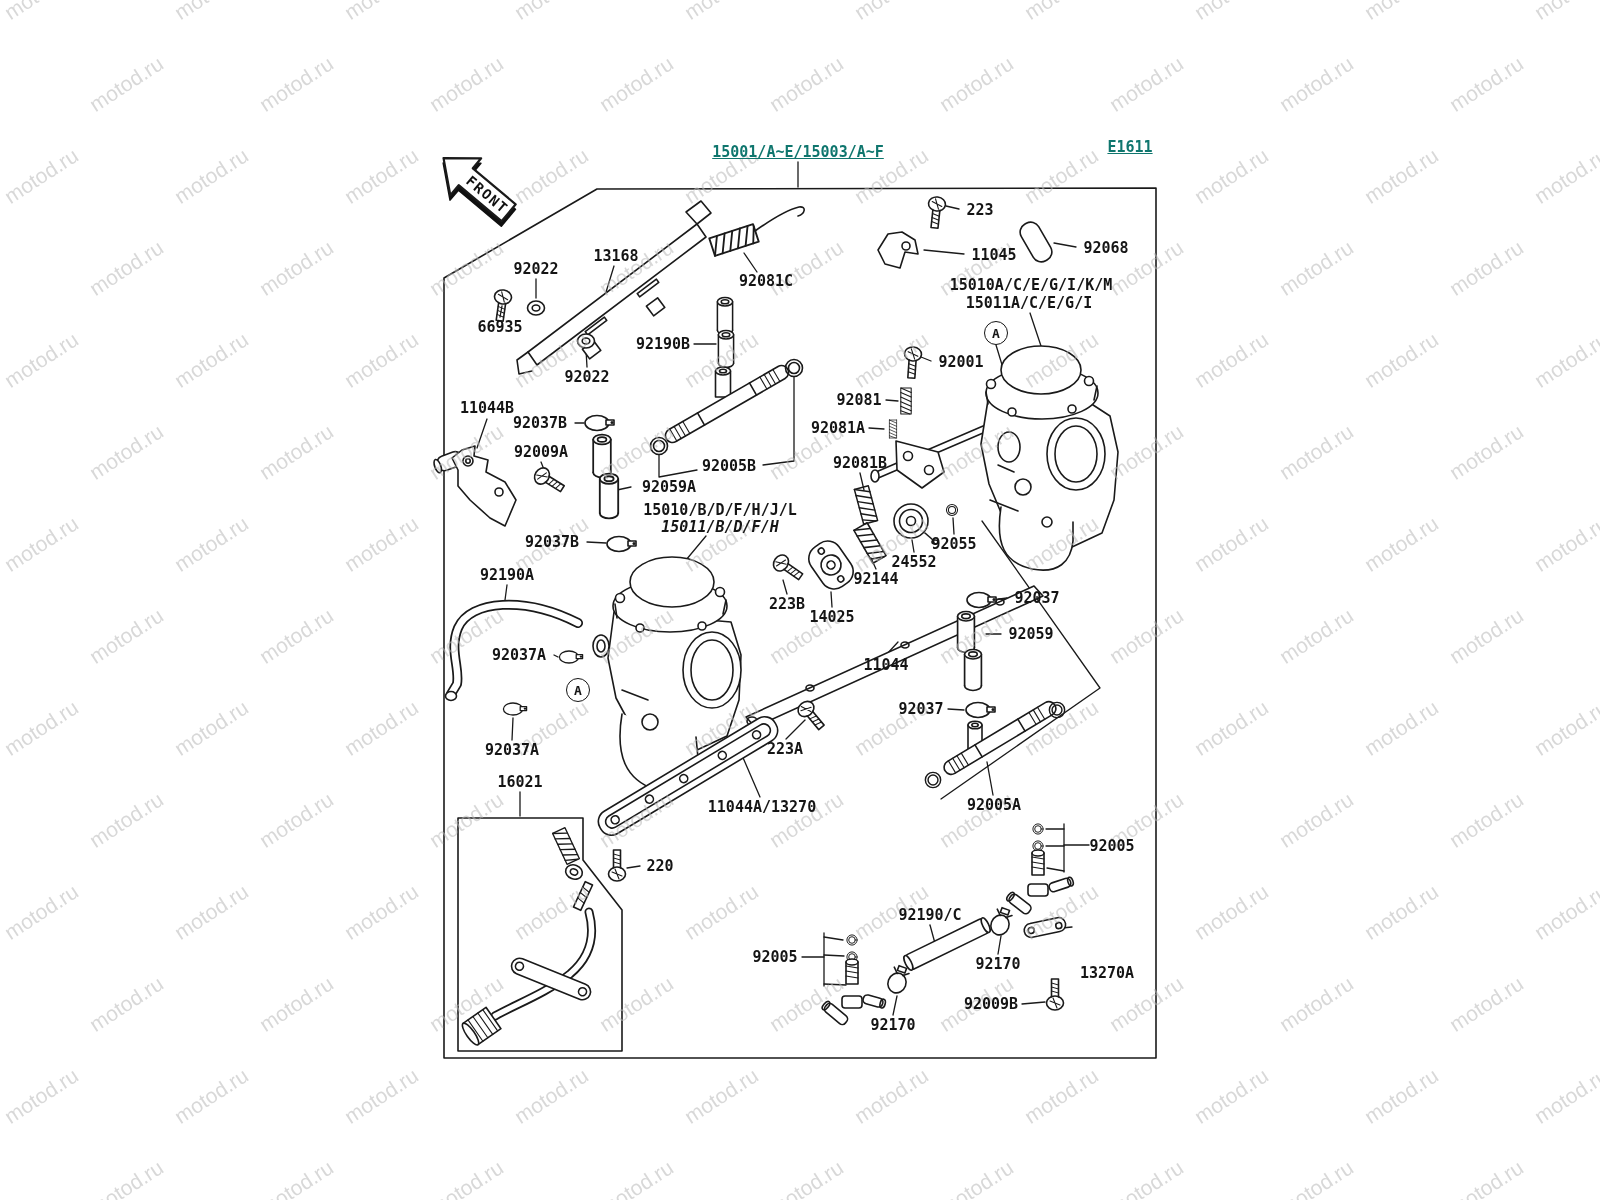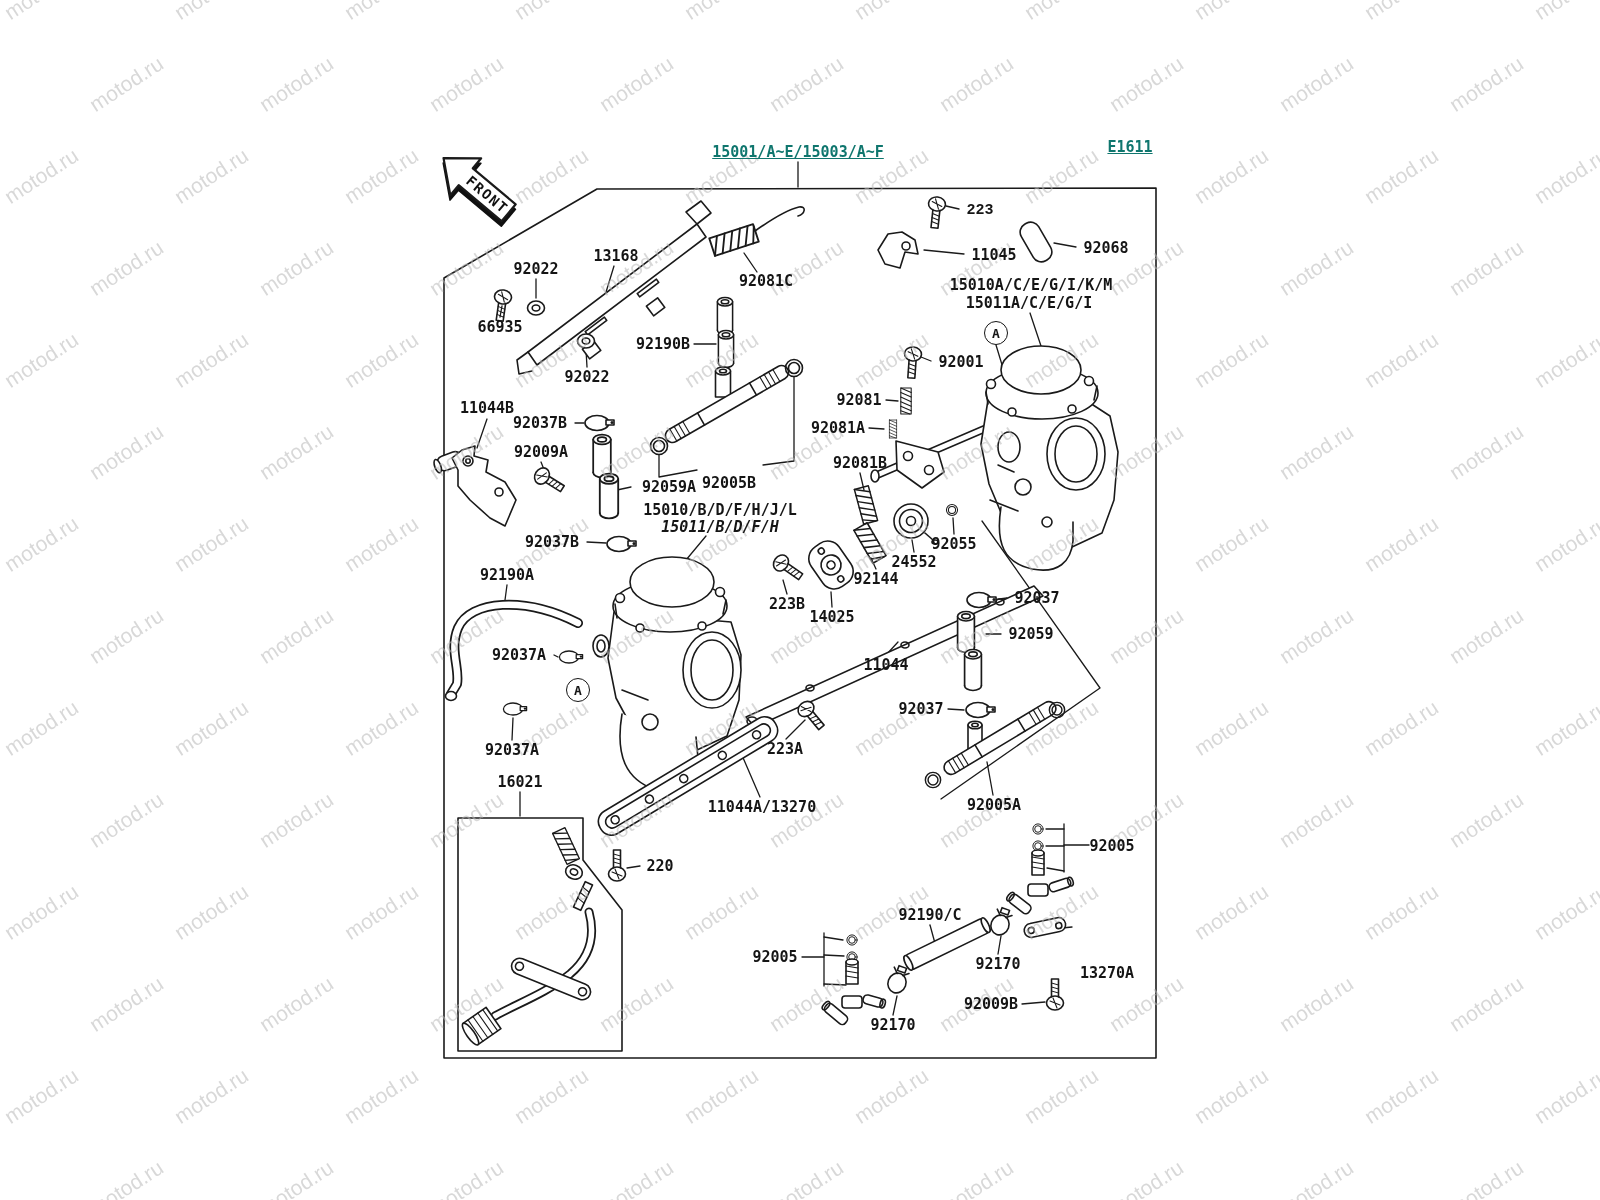--- a/index.html
+++ b/index.html
@@ -603,39 +603,39 @@
       <span class="wm" style="left: 765px; top: 1176px;">motod.ru</span>
       <span class="wm" style="left: 935px; top: 1176px;">motod.ru</span>
       <span class="wm" style="left: 1105px; top: 1176px;">motod.ru</span>
       <span class="wm" style="left: 1275px; top: 1176px;">motod.ru</span>
       <span class="wm" style="left: 1445px; top: 1176px;">motod.ru</span>
     </div>
 
   <div id="label-layer">
     <div class="biglabel" style="left:798px;top:152px">15001/A~E/15003/A~F</div>
     <div class="biglabel" style="left:1130px;top:147px">E1611</div>
-  <div class="plabel" style="left: 980px; top: 210px; font-family: Liberation Mono, monospace;">223</div>
+  <div class="plabel" style="left: 980px; top: 210px;">223</div>
       <div class="plabel" style="left: 994px; top: 255px;">11045</div>
       <div class="plabel" style="left: 1106px; top: 248px;">92068</div>
       <div class="plabel" style="left: 616px; top: 256px;">13168</div>
       <div class="plabel" style="left: 536px; top: 269px;">92022</div>
       <div class="plabel" style="left: 766px; top: 281px;">92081C</div>
       <div class="plabel" style="left: 1031px; top: 285px;">15010A/C/E/G/I/K/M</div>
       <div class="plabel" style="left: 1029px; top: 303px;">15011A/C/E/G/I</div>
       <div class="plabel" style="left: 500px; top: 327px;">66935</div>
       <div class="plabel" style="left: 663px; top: 344px;">92190B</div>
       <div class="plabel" style="left: 961px; top: 362px;">92001</div>
       <div class="plabel" style="left: 587px; top: 377px;">92022</div>
       <div class="plabel" style="left: 859px; top: 400px;">92081</div>
       <div class="plabel" style="left: 487px; top: 408px;">11044B</div>
       <div class="plabel" style="left: 540px; top: 423px;">92037B</div>
       <div class="plabel" style="left: 838px; top: 428px;">92081A</div>
       <div class="plabel" style="left: 541px; top: 452px;">92009A</div>
       <div class="plabel" style="left: 860px; top: 463px;">92081B</div>
-      <div class="plabel" style="left: 729px; top: 483px;">92005B</div>
+      <div class="plabel" style="left: 729px; top: 466px;">92005B</div>
       <div class="plabel" style="left: 669px; top: 487px;">92059A</div>
       <div class="plabel" style="left: 720px; top: 510px;">15010/B/D/F/H/J/L</div>
       <div class="plabel" style="left: 720px; top: 527px; font-style: italic;">15011/B/D/F/H</div>
       <div class="plabel" style="left: 552px; top: 542px;">92037B</div>
       <div class="plabel" style="left: 954px; top: 544px;">92055</div>
       <div class="plabel" style="left: 914px; top: 562px;">24552</div>
       <div class="plabel" style="left: 507px; top: 575px;">92190A</div>
       <div class="plabel" style="left: 876px; top: 579px;">92144</div>
       <div class="plabel" style="left: 1037px; top: 598px;">92037</div>
       <div class="plabel" style="left: 787px; top: 604px;">223B</div>

